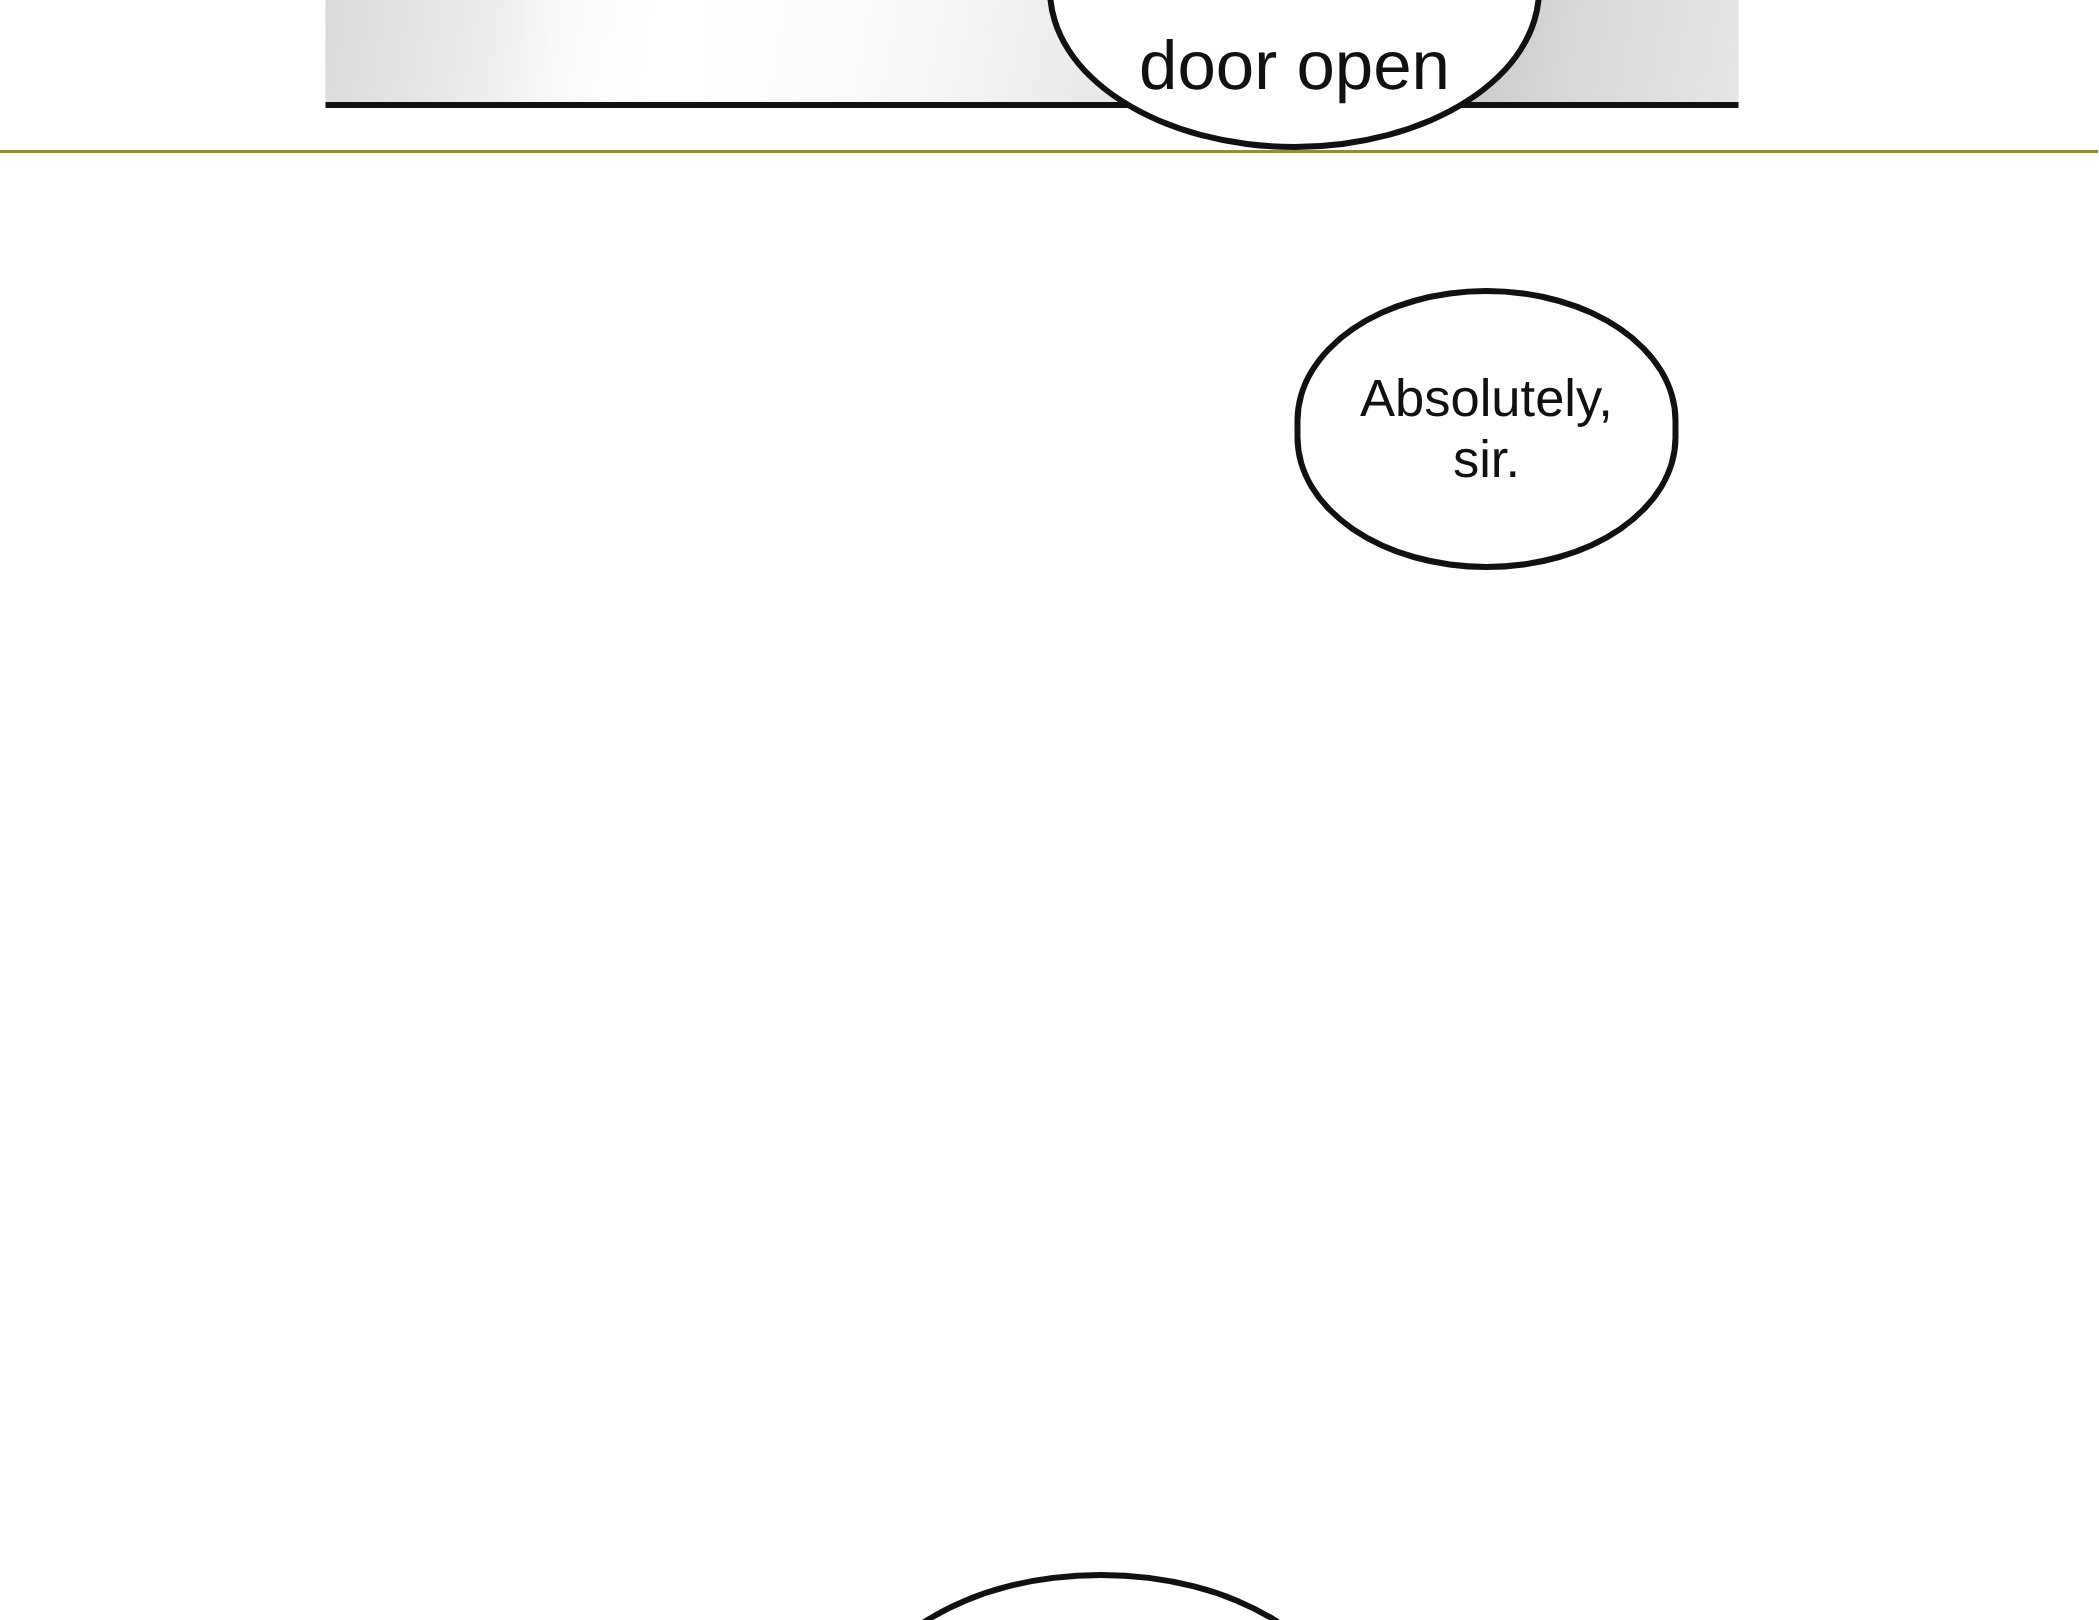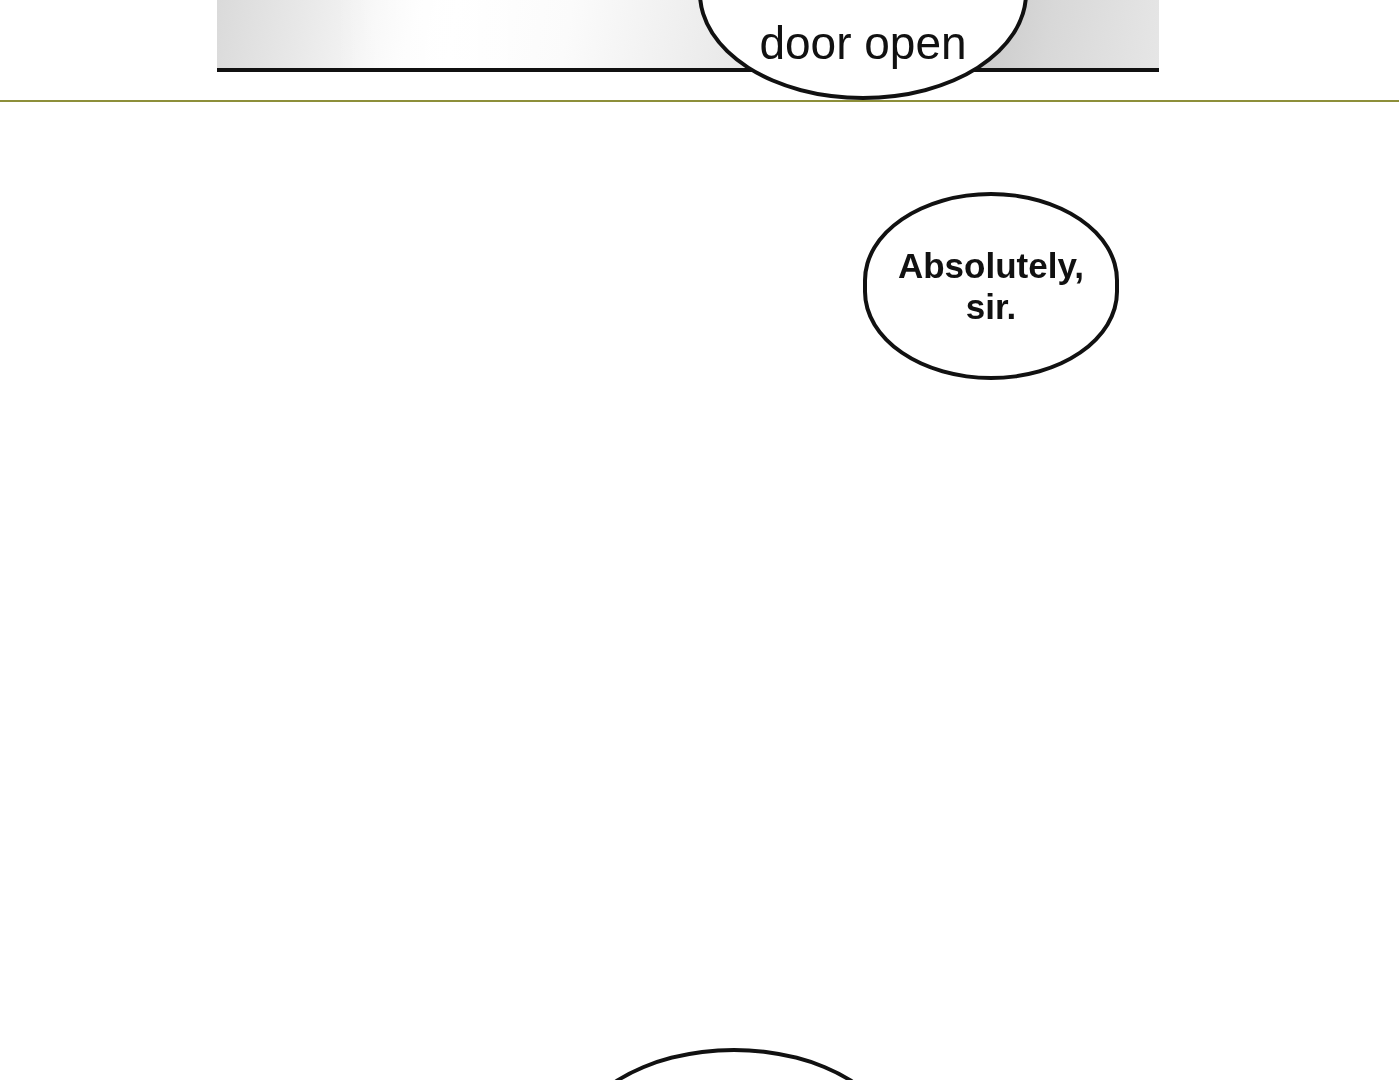--- a/index.html
+++ b/index.html
@@ -91,21 +91,20 @@
   }
 
   
   .balloon-2 {
     left: 863px;
     top: 192px;
     width: 256px;
     height: 188px;
     border-radius: 50% / 47%;
     font-size: 35px;
-    font-weight: bold;
   }
 
   
   .balloon-3 {
     left: 569px;
     top: 1048px;
     width: 330px;
     height: 220px;
     border-radius: 50% / 47%;
     font-size: 35px;

